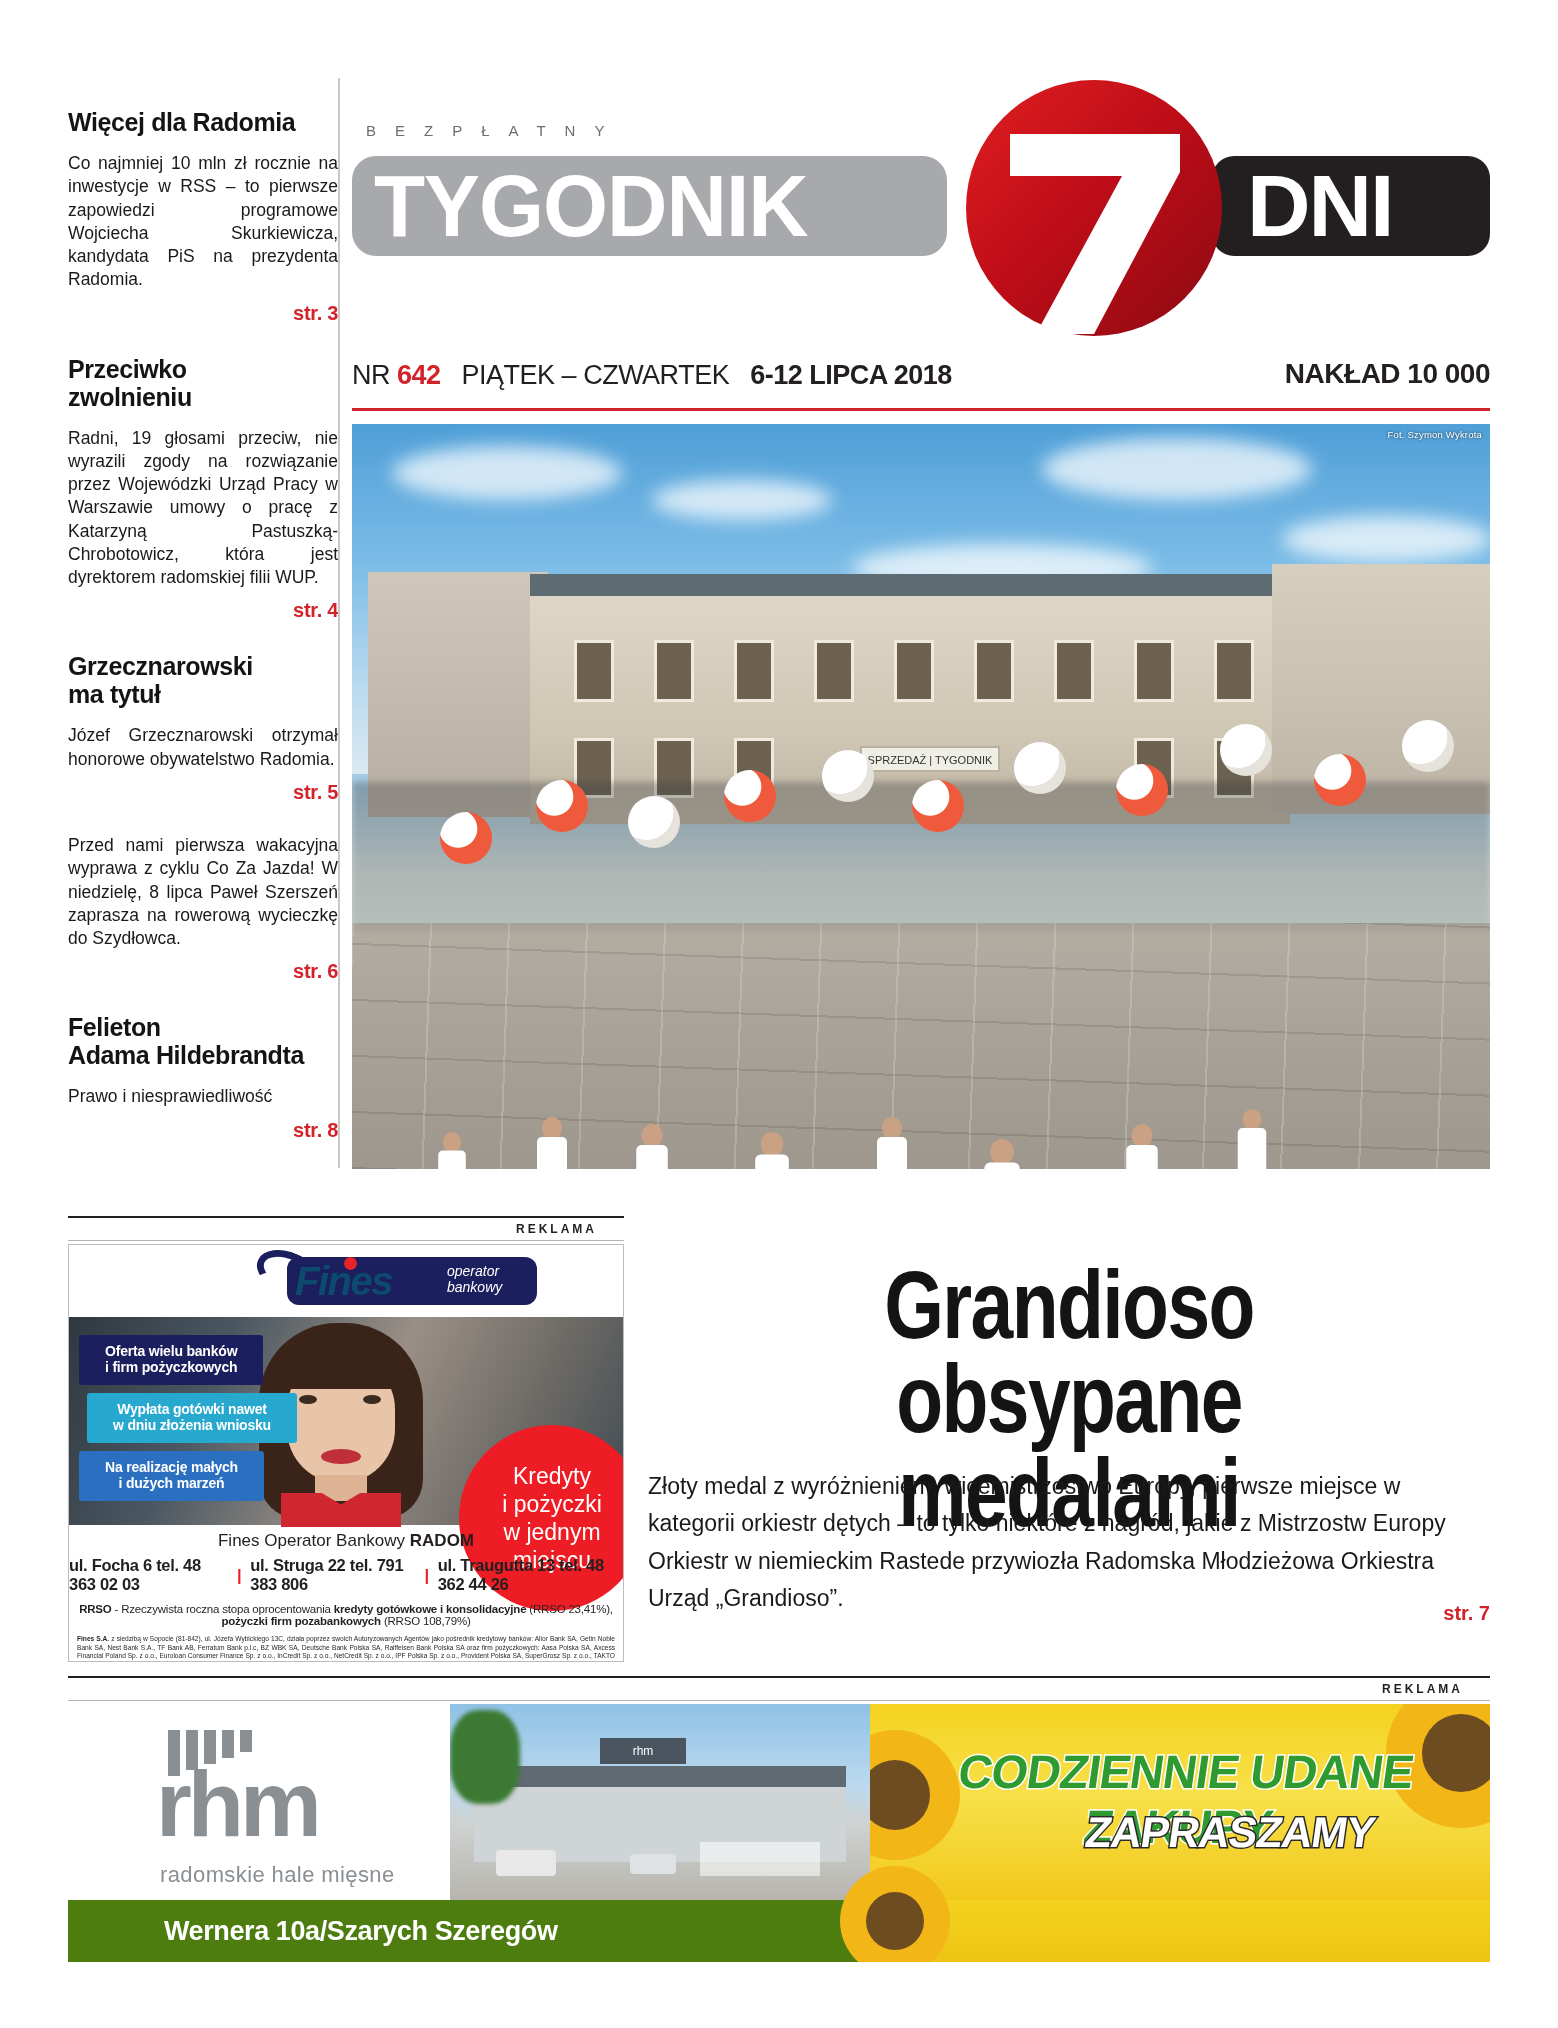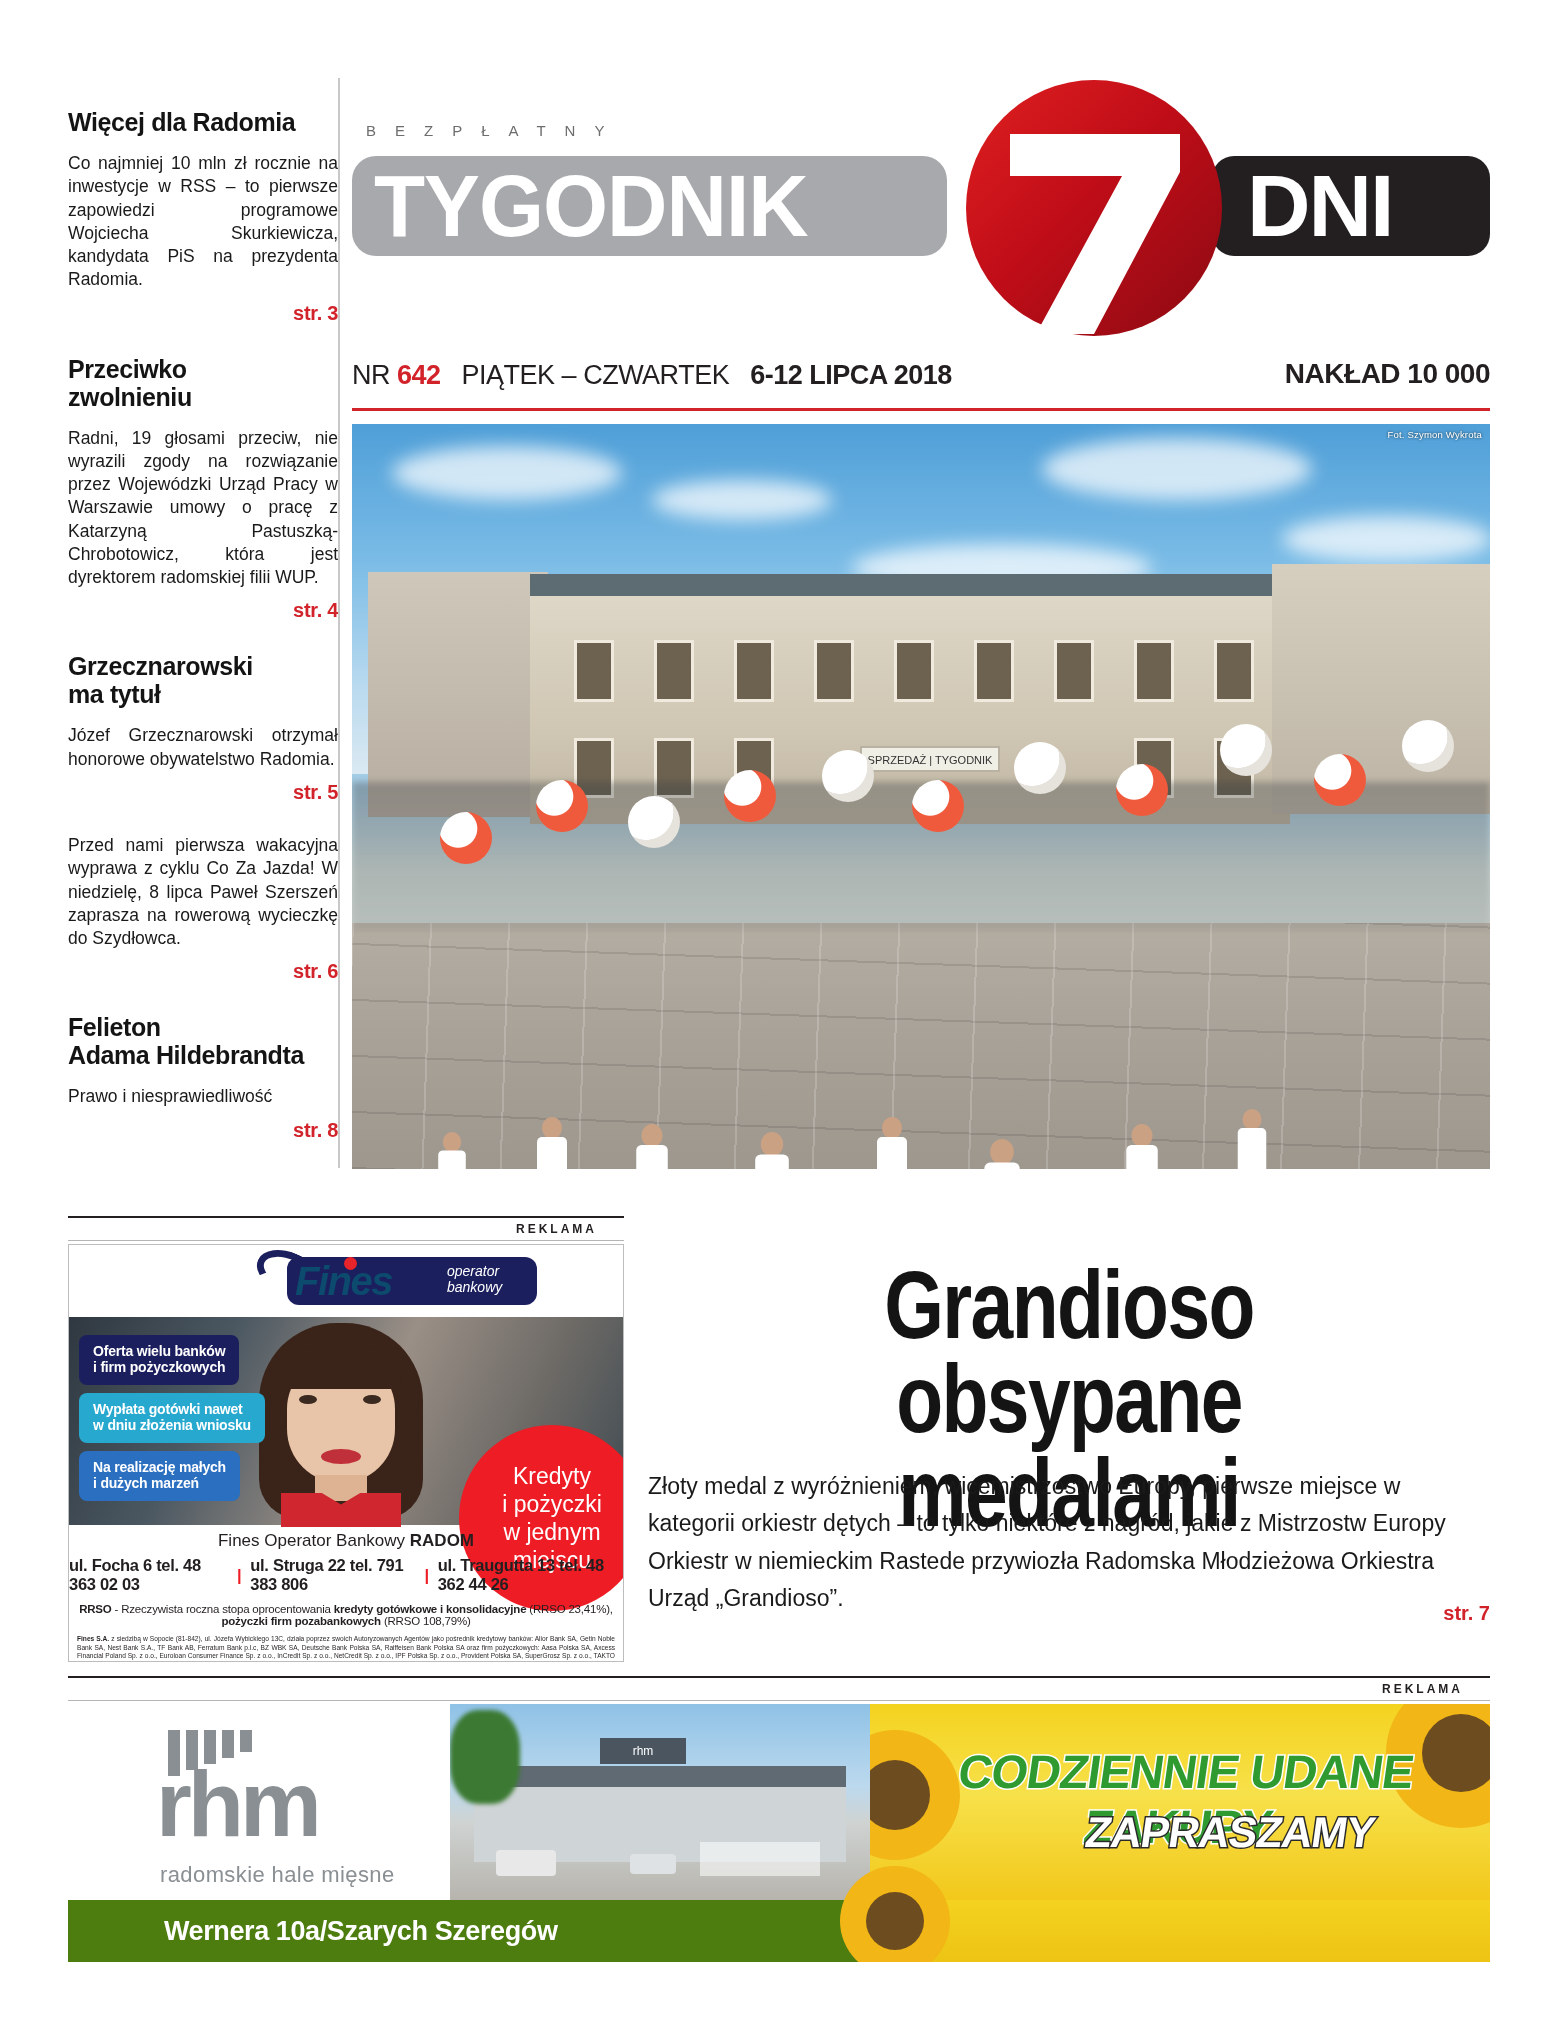--- a/index.html
+++ b/index.html
@@ -173,22 +173,22 @@
     background:#e8c4a8; border-radius:52px 52px 54px 54px; }
   .fw-fringe { position:absolute; left:40px; top:30px; width:120px; height:42px;
     background:#3a2318; border-radius:58px 58px 14px 14px; }
   .fw-eye { position:absolute; top:78px; width:18px; height:9px; background:#3b2a20; border-radius:50%; }
   .fw-lips { position:absolute; left:80px; top:132px; width:40px; height:15px;
     background:#c0303a; border-radius:50%; }
   .fw-neck { position:absolute; left:74px; top:158px; width:52px; height:26px; background:#ddb394; }
   .fw-collar { position:absolute; left:40px; top:176px; width:120px; height:34px; background:#cf2630;
     clip-path: polygon(0 0, 34% 0, 50% 34%, 66% 0, 100% 0, 100% 100%, 0 100%); }
   .badge {
-    position:absolute; left:10px; padding:9px 14px; border-radius:8px;
-    font-size:14px; font-weight:bold; color:#fff; line-height:1.14; letter-spacing:-.2px;
+    position:absolute; left:10px; padding:9px 26px; border-radius:3px;
+    font-size:14px; font-weight:bold; color:#fff; line-height:1.14; letter-spacing:-.2px;text-align:center;
   }
   .b1 { top:18px; background:#1b1f5e; }
   .b2 { top:76px; background:#27a8cf; }
   .b3 { top:134px; background:#2a6fc0; }
   .fines-circle {
     position:absolute; right:-22px; top:108px; width:186px; height:186px;
     border-radius:50%; background:#ee1c25; color:#fff;
     display:flex; align-items:center; justify-content:center; text-align:center;
     font-size:23px; line-height:1.22; padding:0 10px;
   }
@@ -474,21 +474,21 @@
         <div class="fw-face"></div>
         <div class="fw-fringe"></div>
         <div class="fw-eye" style="left:58px;"></div>
         <div class="fw-eye" style="left:122px;"></div>
         <div class="fw-lips"></div>
         <div class="fw-neck"></div>
         <div class="fw-collar"></div>
       </div>
       <div class="badge b1" style="white-space:pre-line;">Oferta wielu banków
 i firm pożyczkowych</div>
-      <div class="badge b2" style="white-space:pre-line;">Wypłata gotówki nawet
+      <div class="badge b2" style="white-space:pre-line;margin-left:8px;">Wypłata gotówki nawet
 w dniu złożenia wniosku</div>
       <div class="badge b3" style="white-space:pre-line;">Na realizację małych
 i dużych marzeń</div>
       <div class="fines-circle" style="white-space:pre-line;">Kredyty
 i pożyczki
 w jednym
 miejscu</div>
     </div>
 
     <div class="fines-contact">

